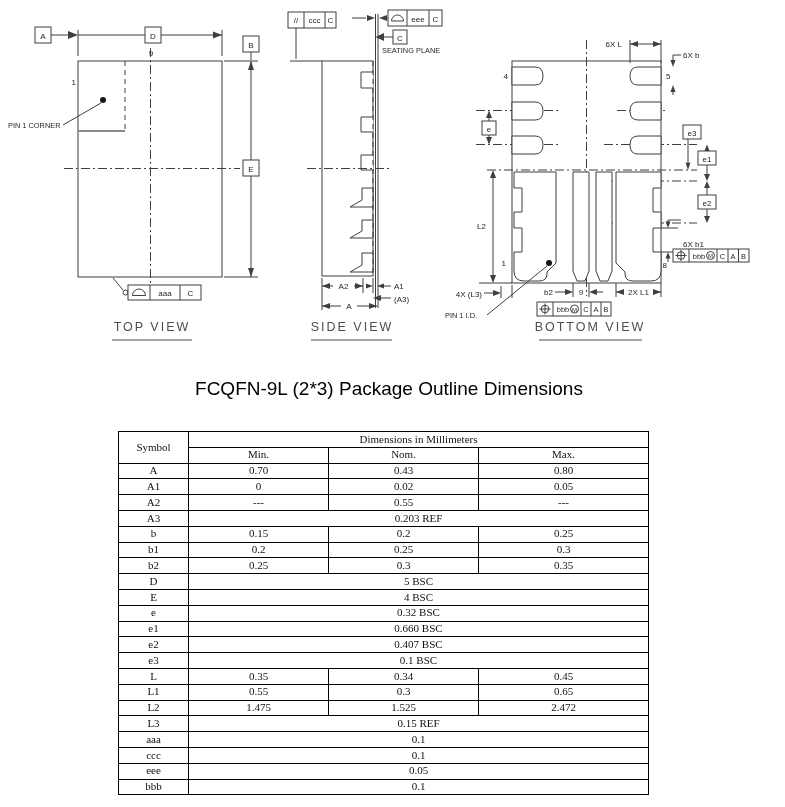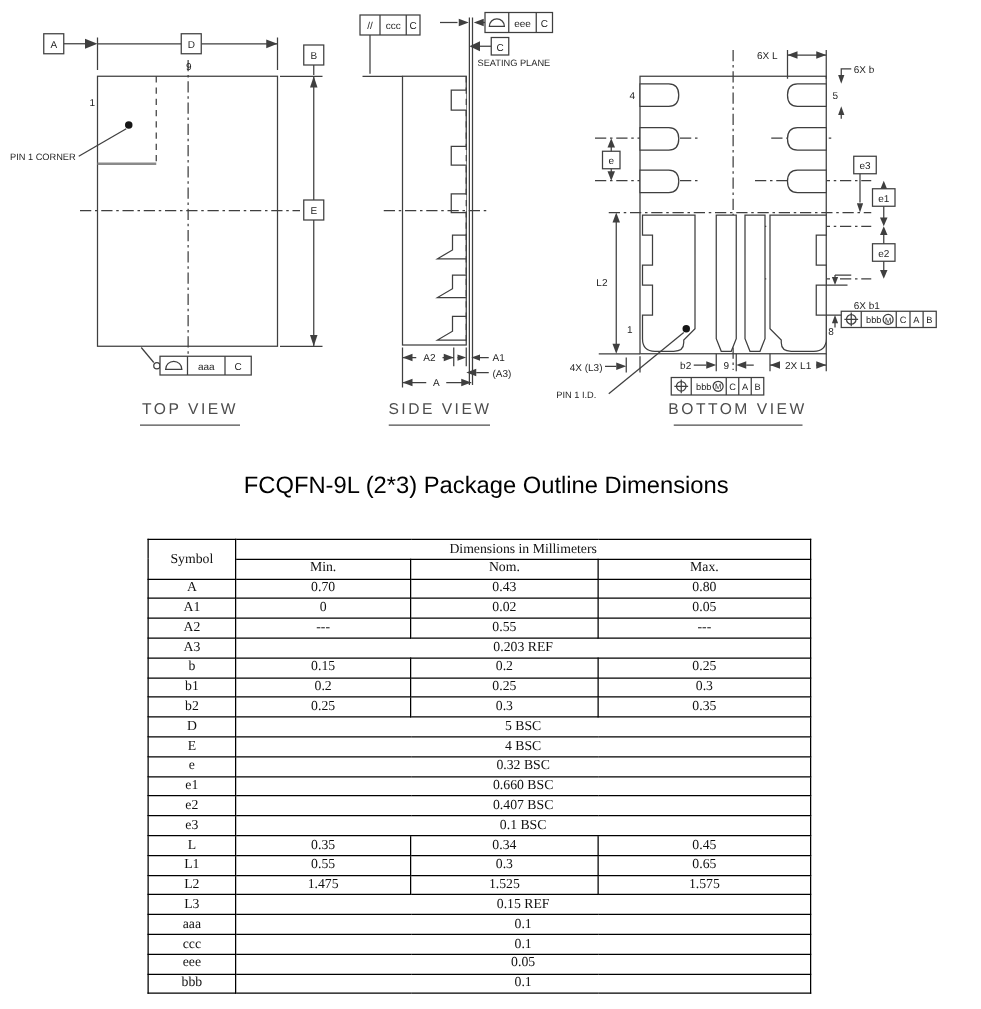--- a/index.html
+++ b/index.html
@@ -369,21 +369,21 @@
   <tr>
           <td>L1</td>
           <td>0.55</td>
           <td>0.3</td>
           <td>0.65</td>
         </tr>
   <tr>
           <td>L2</td>
           <td>1.475</td>
           <td>1.525</td>
-          <td>1.575</td>
+          <td>2.472</td>
         </tr>
   <tr>
           <td>L3</td>
           <td colspan="3">0.15 REF</td>
         </tr>
   <tr>
           <td>aaa</td>
           <td colspan="3">0.1</td>
         </tr>
   <tr>

